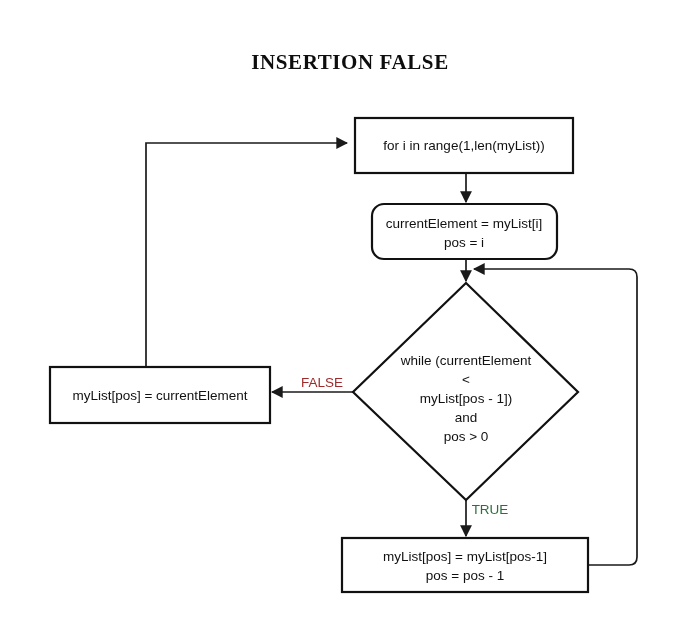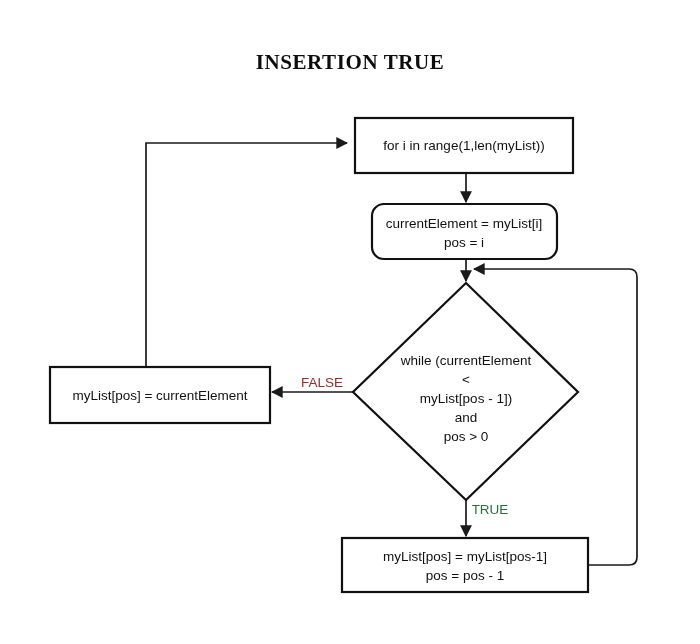--- a/index.html
+++ b/index.html
@@ -58,21 +58,21 @@
     dominant-baseline: middle;
   }
   .edge-label.false-label { fill: #9e2a2b; }
   .edge-label.true-label  { fill: #2c6e3f; }
 </style>
 </head>
 <body>
 
 <div id="canvas">
 
-  <div id="title">INSERTION TRUE</div>
+  <div id="title">INSERTION FALSE</div>
 
   <svg id="flow" viewBox="0 0 700 644">
     <defs>
       <marker id="arrow" viewBox="0 0 10 10" refX="9" refY="5" markerWidth="7" markerHeight="7" orient="auto-start-reverse">
         <path d="M 0 0 L 10 5 L 0 10 z" fill="#1a1a1a"></path>
       </marker>
     </defs>
 
     <g>
       <path class="connector" d="M 466 173 L 466 202" marker-end="url(#arrow)"></path>

